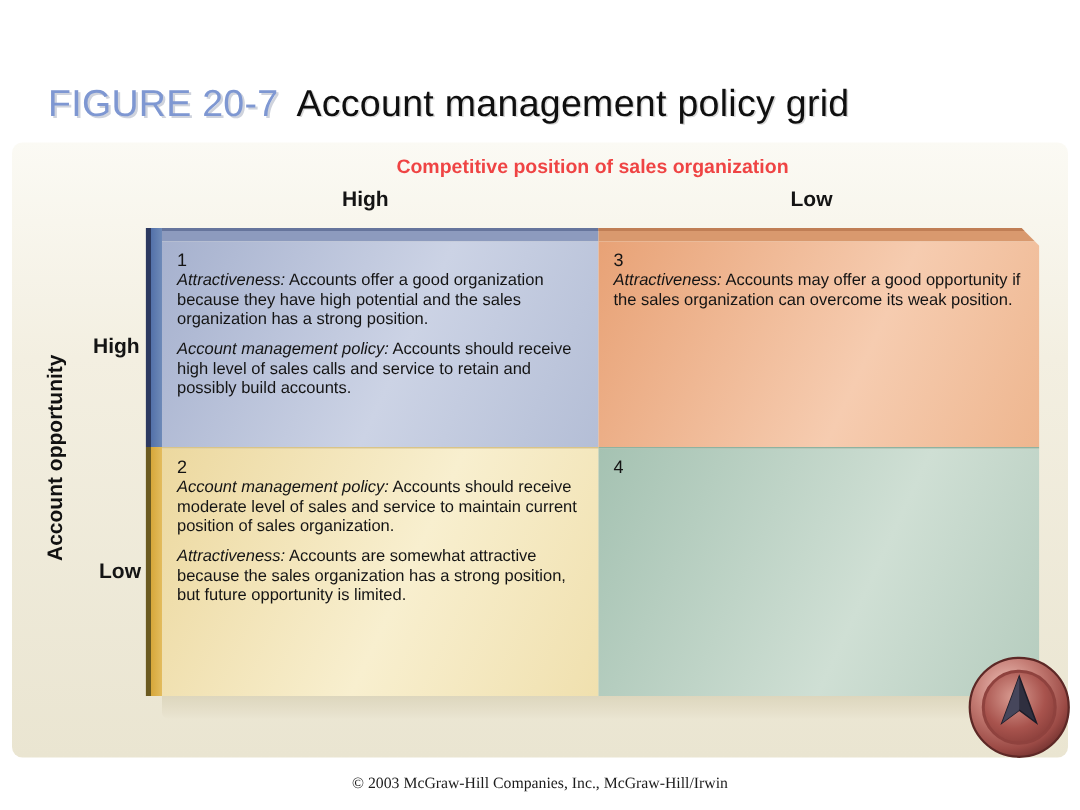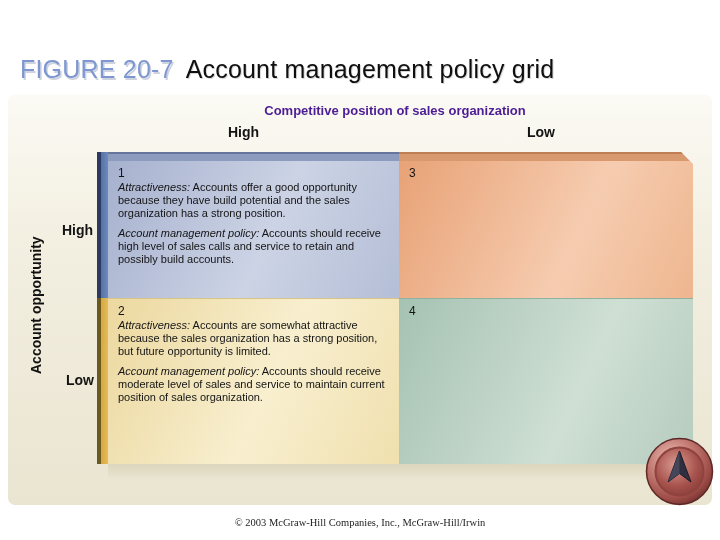--- a/index.html
+++ b/index.html
@@ -3,34 +3,34 @@
 <meta charset="utf-8">
 <style>
   html,body{margin:0;padding:0;}
   body{
     width:720px;height:540px;position:relative;overflow:hidden;
     background:#ffffff;
     font-family:"Liberation Sans", sans-serif;
     color:#141414;
   }
   
-  .page-title{position:absolute;left:20px;top:55px;font-size:25px;letter-spacing:.2px;white-space:nowrap;}
+  .page-title{position:absolute;left:32px;top:55px;font-size:25px;letter-spacing:.2px;white-space:nowrap;}
   .fig-label{color:#7e97d2;text-shadow:1.5px 1.5px 0 #cfd3dd;margin-right:12px;}
   .fig-text{color:#0f0f0f;text-shadow:1px 1px 0 #d8d8d8;}
 
   
   .figure-panel{
     position:absolute;left:8px;top:95px;width:704px;height:410px;
     background:linear-gradient(180deg,#fbfaf4 0%,#f3efe1 35%,#eae5d1 100%);
     border-radius:7px;
   }
 
   
   .top-axis-label{position:absolute;left:180px;top:103px;width:430px;text-align:center;
-    font-size:13px;font-weight:bold;color:#4c1d95;}
+    font-size:13px;font-weight:bold;color:#ef4444;}
   .top-high{position:absolute;left:228px;top:124px;font-size:14px;font-weight:bold;}
   .top-low{position:absolute;left:527px;top:124px;font-size:14px;font-weight:bold;}
   .left-axis-label{
     position:absolute;left:28px;top:205px;height:200px;width:20px;
     writing-mode:vertical-rl;transform:rotate(180deg);
     text-align:center;font-size:14px;font-weight:bold;color:#111;
   }
   .left-high{position:absolute;left:62px;top:222px;font-size:14px;font-weight:bold;}
   .left-low{position:absolute;left:66px;top:372px;font-size:14px;font-weight:bold;}
 
@@ -93,32 +93,33 @@
 <div class="left-low">Low</div>
 
 <div class="grid">
   <div class="edge-left-top"></div>
   <div class="edge-left-bottom"></div>
   <div class="bevel-q1"></div>
   <div class="bevel-q3"></div>
 
   <div class="quadrant q1">
     <p class="q-number">1</p>
-    <p class="q-para"><span class="lead">Attractiveness:</span><span> Accounts offer a good opportunity because they have build potential and the sales organization has a strong position.</span></p>
+    <p class="q-para"><span class="lead">Attractiveness:</span><span> Accounts offer a good organization because they have high potential and the sales organization has a strong position.</span></p>
     <p class="q-para"><span class="lead">Account management policy:</span><span> Accounts should receive high level of sales calls and service to retain and possibly build accounts.</span></p>
   </div>
 
   <div class="quadrant q3">
     <p class="q-number">3</p>
+    <p class="q-para"><span class="lead">Attractiveness:</span><span> Accounts may offer a good opportunity if the sales organization can overcome its weak position.</span></p>
   </div>
 
   <div class="quadrant q2">
     <p class="q-number">2</p>
+    <p class="q-para"><span class="lead">Account management policy:</span><span> Accounts should receive moderate level of sales and service to maintain current position of sales organization.</span></p>
     <p class="q-para"><span class="lead">Attractiveness:</span><span> Accounts are somewhat attractive because the sales organization has a strong position, but future opportunity is limited.</span></p>
-    <p class="q-para"><span class="lead">Account management policy:</span><span> Accounts should receive moderate level of sales and service to maintain current position of sales organization.</span></p>
   </div>
 
   <div class="quadrant q4">
     <p class="q-number">4</p>
   </div>
 </div>
 
 <div class="grid-shadow"></div>
 
 <div class="medallion">

